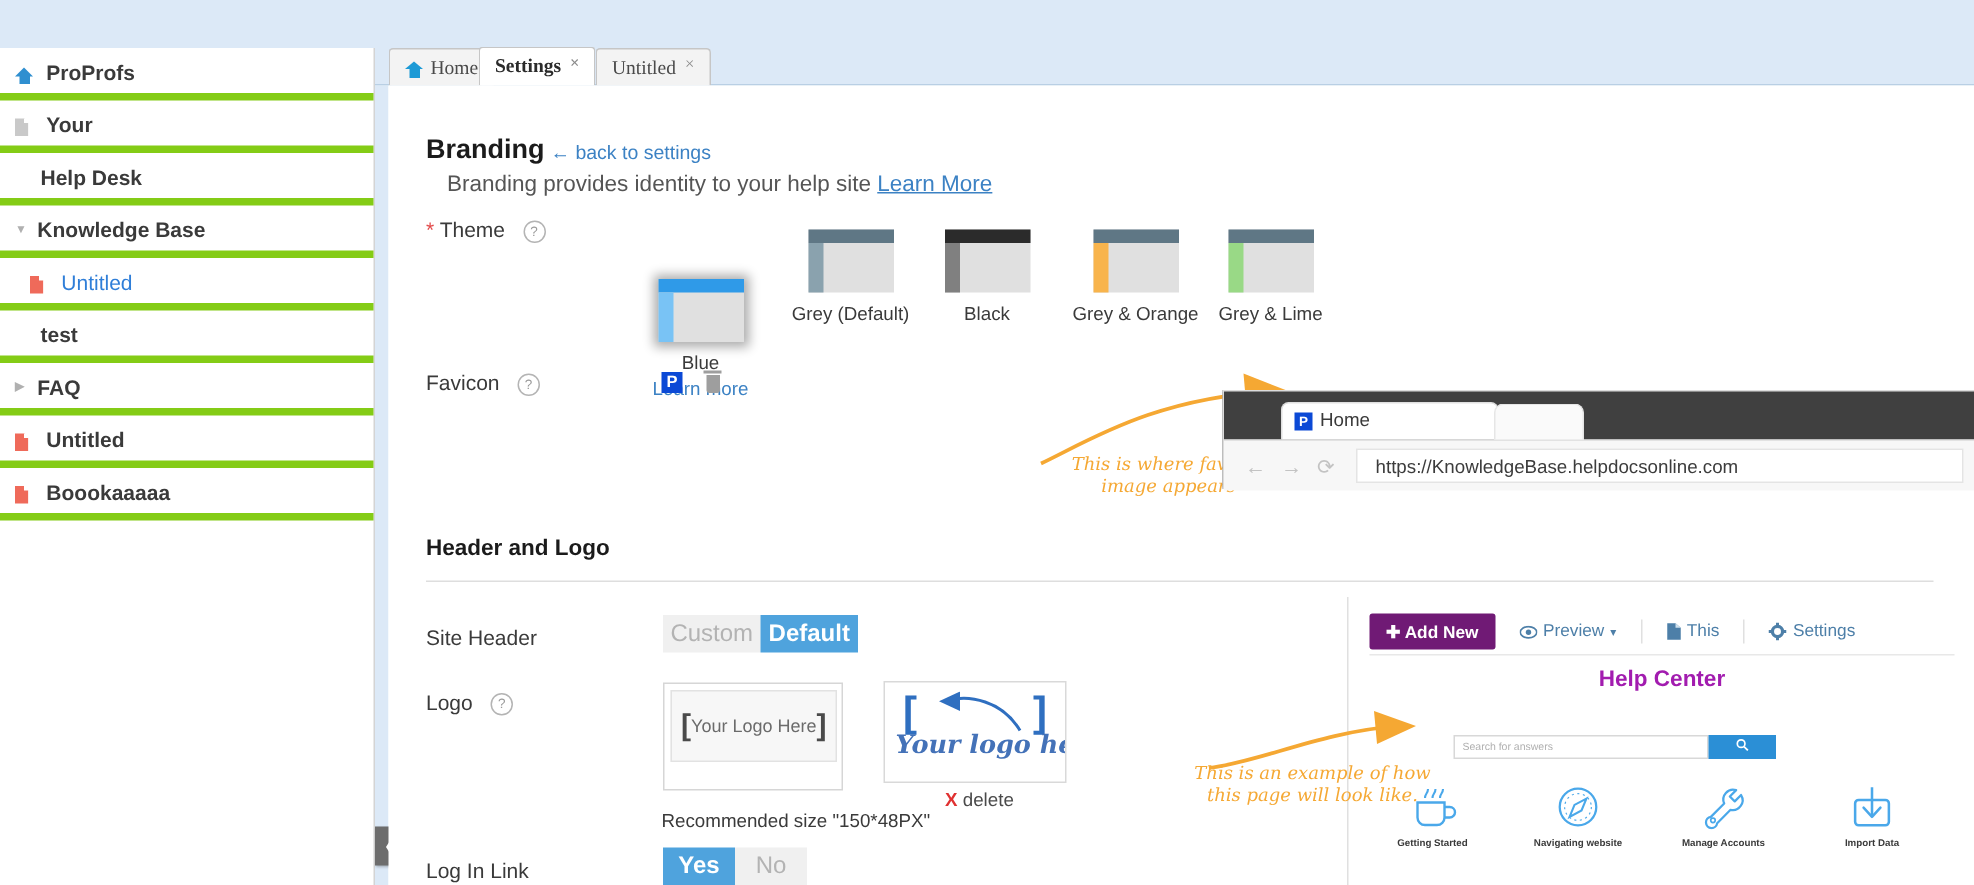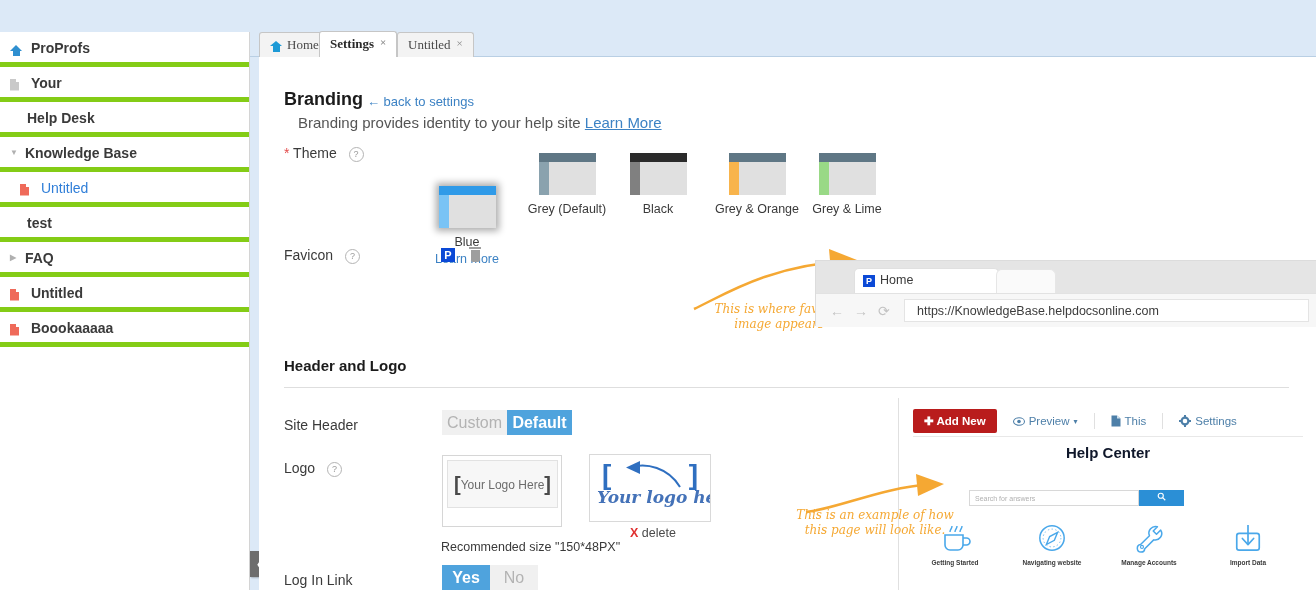--- a/index.html
+++ b/index.html
@@ -65,21 +65,21 @@
   .swatch .bar{position:absolute;left:0;top:0;width:57px;height:9px;}
   .swatch .side{position:absolute;left:0;top:9px;width:10px;height:33px;}
   .swatch-sel{box-shadow:0 0 7px 3px rgba(0,0,0,.33);}
   .swatch-name{font-size:12.5px;color:#3a3a3a;margin-top:7px;}
   .swatch-learn{font-size:12.5px;color:#3c82c4;margin-top:3px;}
   .trash{position:absolute;left:469px;top:247px;width:12px;height:15px;}
   .trash .lid{position:absolute;left:0;top:0;width:12px;height:2px;background:#9e9e9e;}
   .trash .body{position:absolute;left:1.5px;top:3px;width:9px;height:12px;background:#9e9e9e;border-radius:0 0 2px 2px;}
 
   
-  .bmock{position:absolute;left:815px;top:260px;width:501px;height:66px;background:#e5e5e5;border:1px solid #dcdcdc;border-right:none;box-sizing:border-box;}
+  .bmock{position:absolute;left:815px;top:260px;width:501px;height:66px;background:#404040;border:1px solid #dcdcdc;border-right:none;box-sizing:border-box;}
   .bmock .btab{position:absolute;left:38px;top:7px;width:145px;height:25px;background:#fff;border:1px solid #e0e0e0;border-bottom:none;border-radius:5px 5px 0 0;font-size:12.5px;color:#3a3a3a;padding:4px 0 0 8px;box-sizing:border-box;}
   .bmock .btab2{position:absolute;left:180px;top:8px;width:58px;height:24px;background:#fafafa;border:1px solid #e6e6e6;border-bottom:none;border-radius:6px 6px 0 0;}
   .bmock .bfav{display:inline-block;width:12px;height:12px;background:#0b49d6;color:#fff;font-size:9px;font-weight:bold;line-height:12px;text-align:center;vertical-align:middle;margin-right:5px;}
   .bmock .brow{position:absolute;left:0;top:32px;width:501px;height:33px;background:#f7f7f7;border-top:1px solid #e2e2e2;}
   .bmock .nav{position:absolute;top:9px;color:#c3c3c3;font-size:14px;}
   .bmock .urlbar{position:absolute;left:88px;top:5px;width:405px;height:23px;background:#fff;border:1px solid #e4e4e4;font-size:12.5px;color:#3c3c3c;padding:4px 0 0 12px;box-sizing:border-box;}
 
   
   .hand{position:absolute;font-family:"DejaVu Serif",serif;font-style:italic;font-size:12px;color:#f5a833;line-height:15px;text-align:center;}
 
@@ -100,25 +100,25 @@
   .logo-prev{position:absolute;left:589px;top:454px;width:122px;height:68px;border:1px solid #d9d9d9;background:#fff;box-sizing:border-box;overflow:hidden;}
   .logo-prev .bk{position:absolute;color:#2f6fc0;font-size:28px;font-weight:bold;top:4px;}
   .logo-prev .txt{position:absolute;left:7px;top:32px;font-family:"DejaVu Serif",serif;font-style:italic;font-weight:bold;font-size:17px;color:#4472b8;white-space:nowrap;}
   .del{position:absolute;left:630px;top:526px;font-size:12.5px;color:#4a4a4a;text-align:center;}
   .del .x{color:#e03131;font-weight:bold;}
   .rec-size{position:absolute;left:441px;top:540px;font-size:12.5px;color:#3a3a3a;}
 
   
   .prev-panel{position:absolute;left:898px;top:398px;width:418px;height:192px;background:#fff;border-left:1px solid #e0e0e0;box-sizing:border-box;}
   .ptool{position:absolute;left:14px;top:11px;display:flex;align-items:center;}
-  .pbtn-add{background:#b91c1c;color:#fff;font-size:11.5px;padding:5px 11px;border-radius:2px;font-weight:bold;}
+  .pbtn-add{background:#701a75;color:#fff;font-size:11.5px;padding:5px 11px;border-radius:2px;font-weight:bold;}
   .ptool-item{font-size:11.5px;color:#4d7fa8;margin-left:16px;display:flex;align-items:center;gap:4px;}
   .ptool-sep{width:1px;height:16px;background:#e0e0e0;margin-left:16px;}
   .ptool-rule{position:absolute;left:14px;top:38px;width:390px;height:1px;background:#e8e8e8;}
-  .hc-title{position:absolute;left:0;top:46px;width:418px;text-align:center;font-size:15px;font-weight:bold;color:#0f172a;}
+  .hc-title{position:absolute;left:0;top:46px;width:418px;text-align:center;font-size:15px;font-weight:bold;color:#a21caf;}
   .hc-search{position:absolute;left:70px;top:92px;width:170px;height:16px;background:#fff;border:1px solid #d8d8d8;font-size:7px;color:#b0b0b0;padding:4px 0 0 5px;box-sizing:border-box;}
   .hc-sbtn{position:absolute;left:240px;top:92px;width:45px;height:16px;background:#2b8fd6;color:#fff;font-size:8px;text-align:center;line-height:16px;}
   .hc-cat{position:absolute;top:125px;width:104px;text-align:center;}
   .hc-cat .cname{font-size:6.5px;color:#3a3a3a;font-weight:bold;margin-top:3px;}
 </style>
 </head>
 <body>
 
 <div class="topbar"></div>
 

